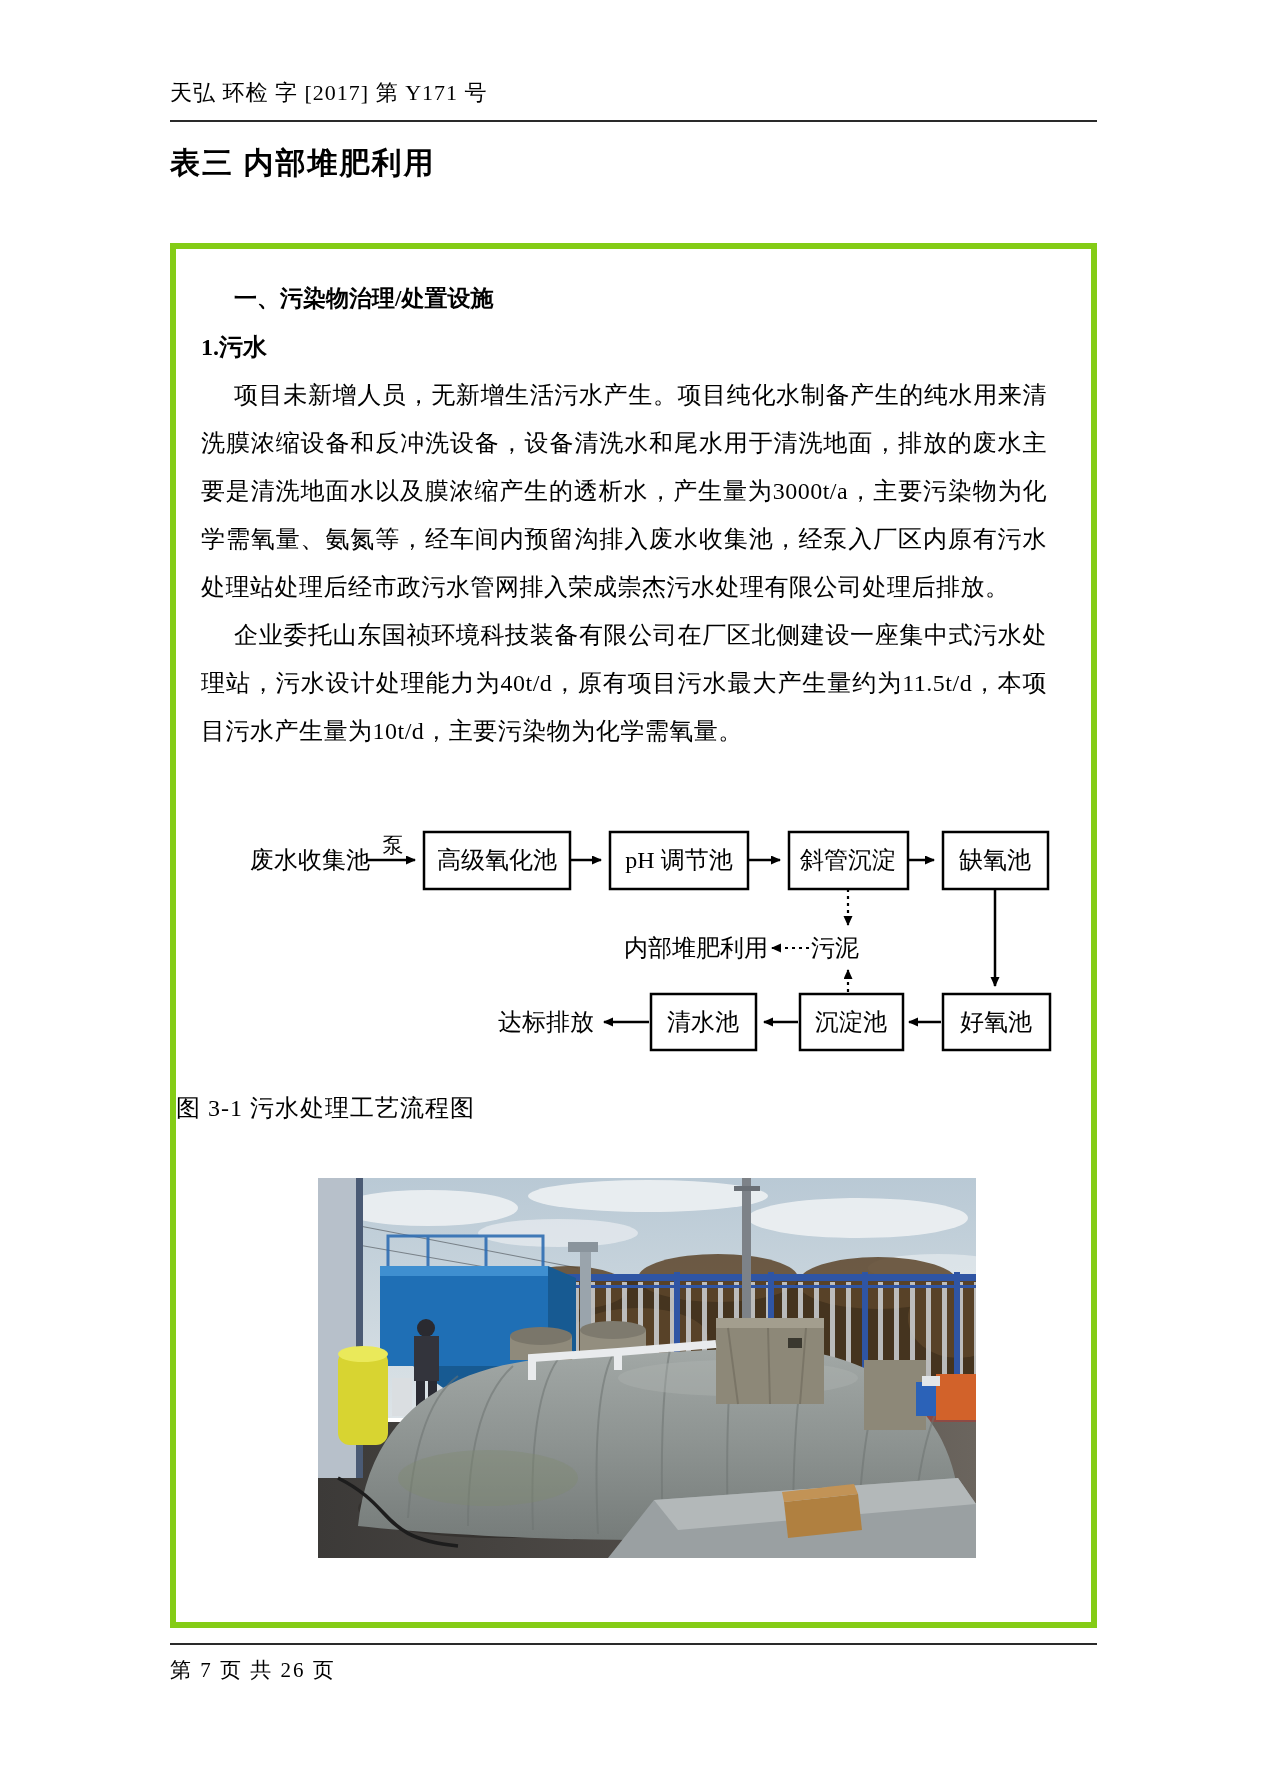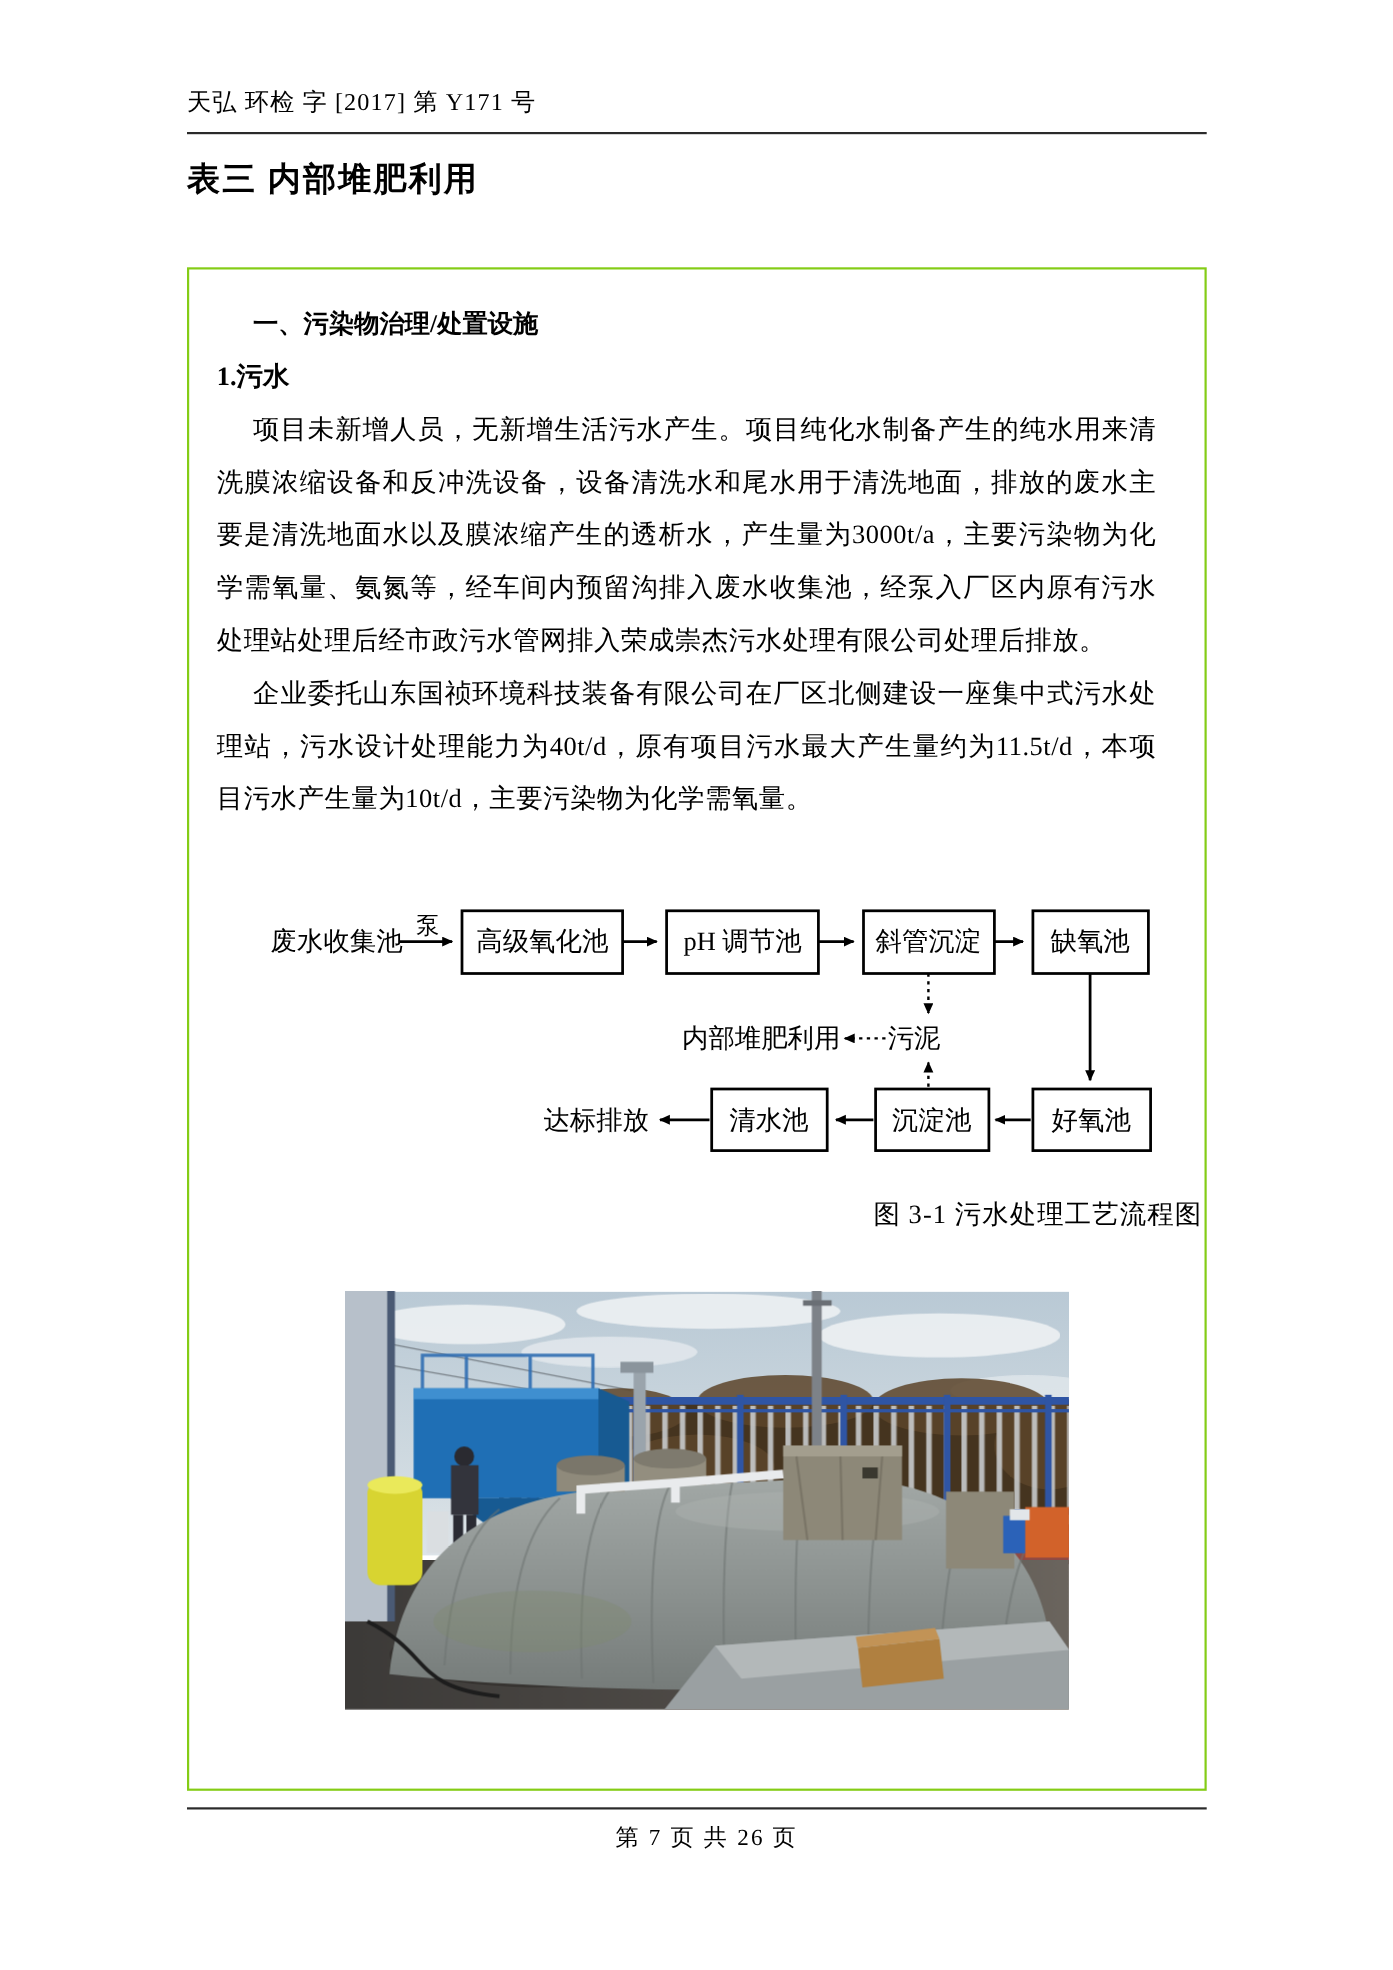--- a/index.html
+++ b/index.html
@@ -20,52 +20,52 @@
     position: absolute; top: 120px; left: 170px; width: 927px;
     border-top: 2px solid #2a2a2a;
   }
   .page-title {
     position: absolute; top: 143px; left: 170px;
     font-size: 30px; font-weight: bold; letter-spacing: 2px;
   }
   .content-box {
     position: absolute; top: 243px; left: 170px;
     width: 927px; height: 1385px;
-    border: 2px solid #84cc16;
+    border: 6px solid #84cc16;
   }
   .text-col {
     position: absolute; top: 26px; left: 25px; right: 44px;
     font-size: 24px; line-height: 48px; text-align: justify;
   }
   .sec-heading { font-weight: bold; font-size: 23px; margin-left: 33px; }
   .sub-heading { font-weight: bold; font-size: 24px; }
   .para { text-indent: 33px; letter-spacing: 0.5px; }
 
   .flowchart-wrap {
     position: absolute; top: 575px; left: 0; width: 921px; height: 240px; text-align: center;
   }
   .fig-caption {
-    position: absolute; left: 0; width: 921px; text-align: right;
+    position: absolute; left: 0; width: 921px; text-align: left;
     font-size: 24px; letter-spacing: 1px;
   }
   .cap-1 { top: 843px; }
   .cap-2 { top: 1322px; }
 
   .photo-wrap {
     position: absolute; top: 929px; left: 142px;
     width: 658px; height: 380px; overflow: hidden;
   }
 
   .footer-rule {
     position: absolute; top: 1643px; left: 170px; width: 927px;
     border-top: 2px solid #2a2a2a;
   }
   .footer-page {
     position: absolute; top: 1656px; left: 170px; width: 945px;
-    text-align: center; font-size: 21px; letter-spacing: 2px;
+    text-align: left; font-size: 21px; letter-spacing: 2px;
   }
 
   svg text { font-family: "Liberation Serif", "DejaVu Serif", serif; }
   .fc-box { fill: #ffffff; stroke: #000; stroke-width: 2.5px; }
   .fc-text { font-size: 24px; fill: #000; }
   .fc-small { font-size: 21px; fill: #000; }
   .fc-line { stroke: #000; stroke-width: 2.5px; fill: none; }
   .fc-dotted { stroke: #000; stroke-width: 2.2px; fill: none; stroke-dasharray: 3 4; }
 </style>
 </head>

